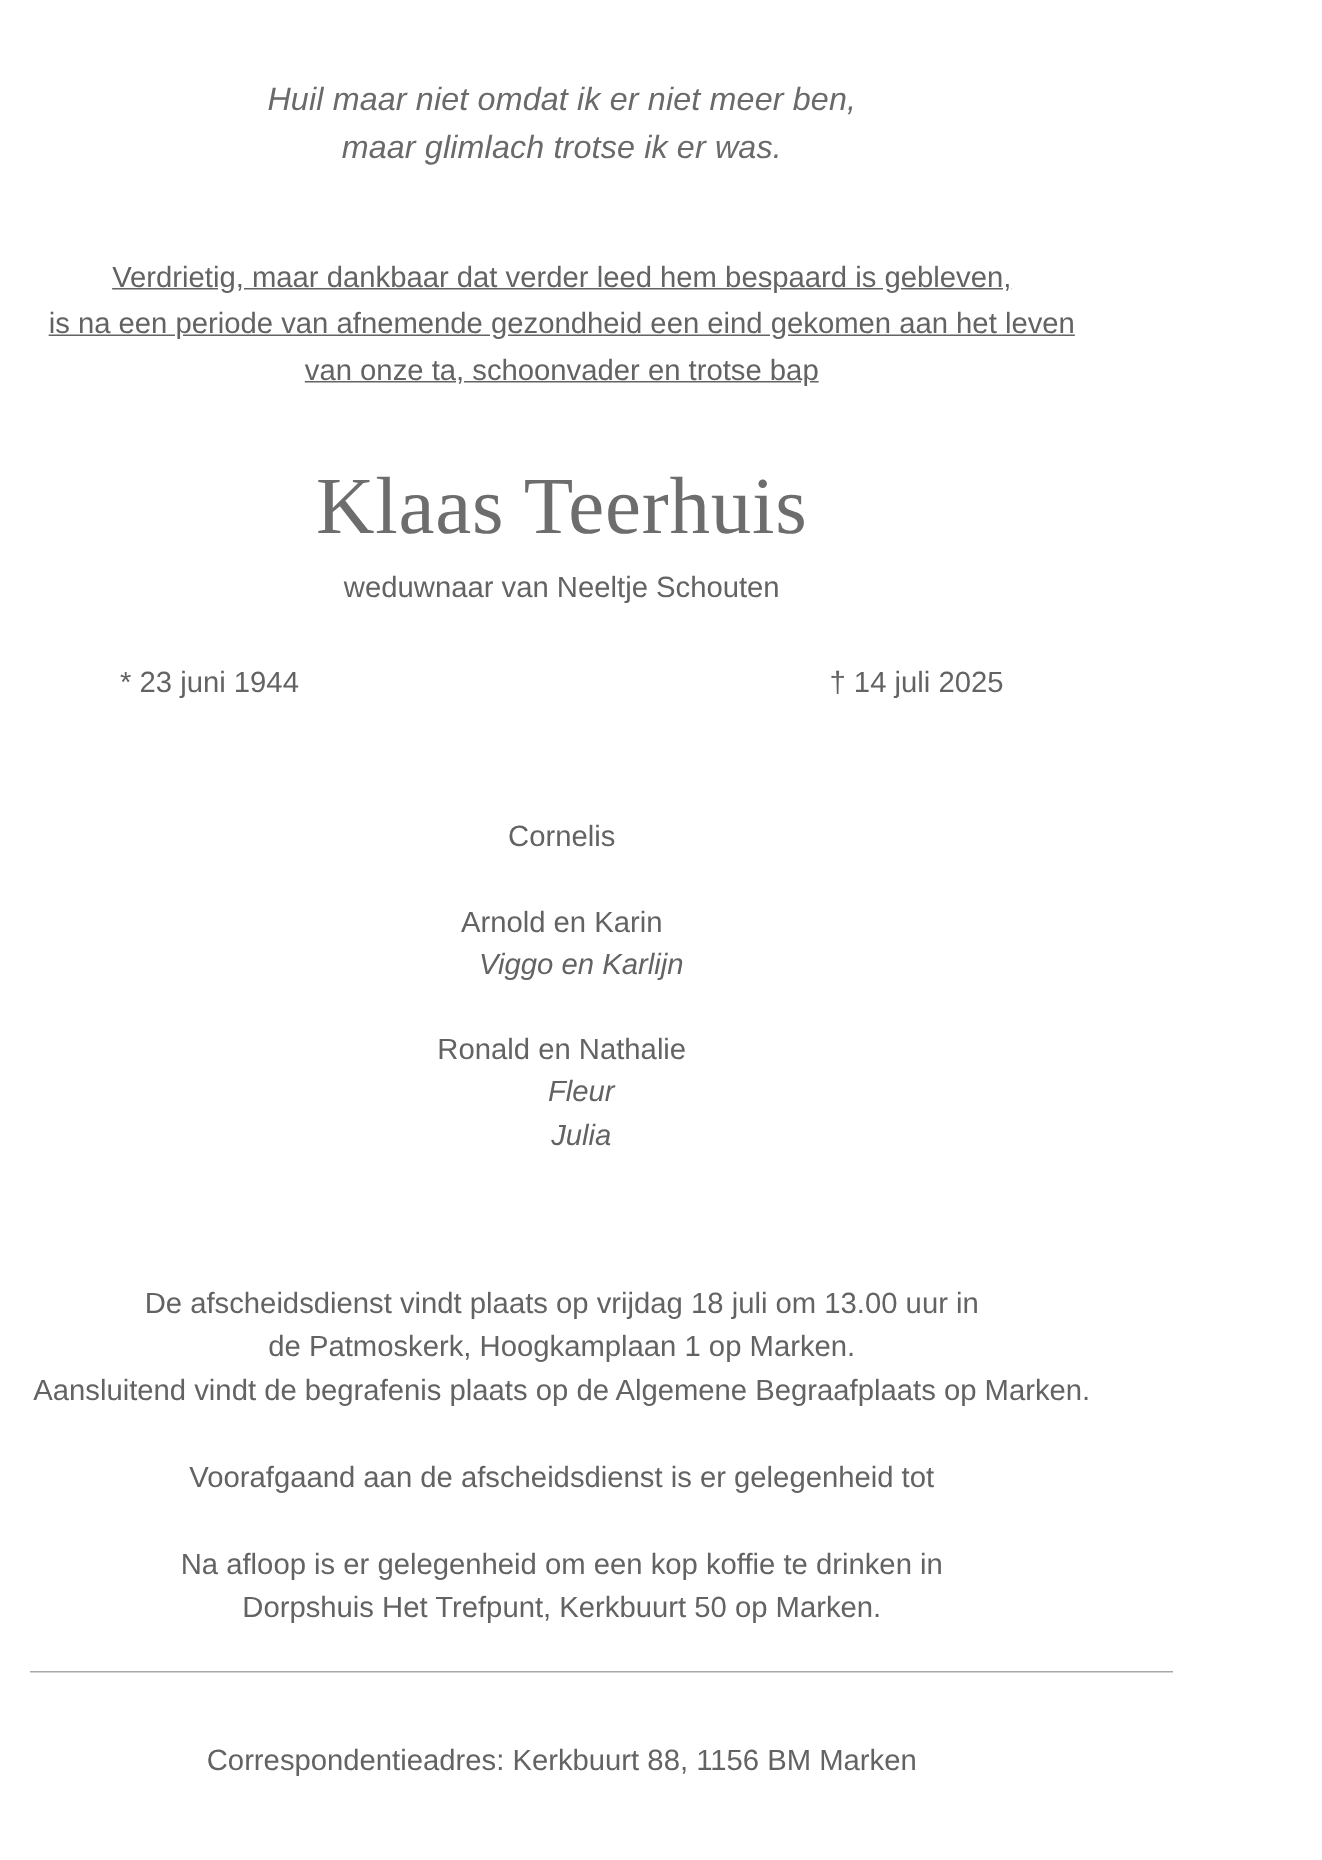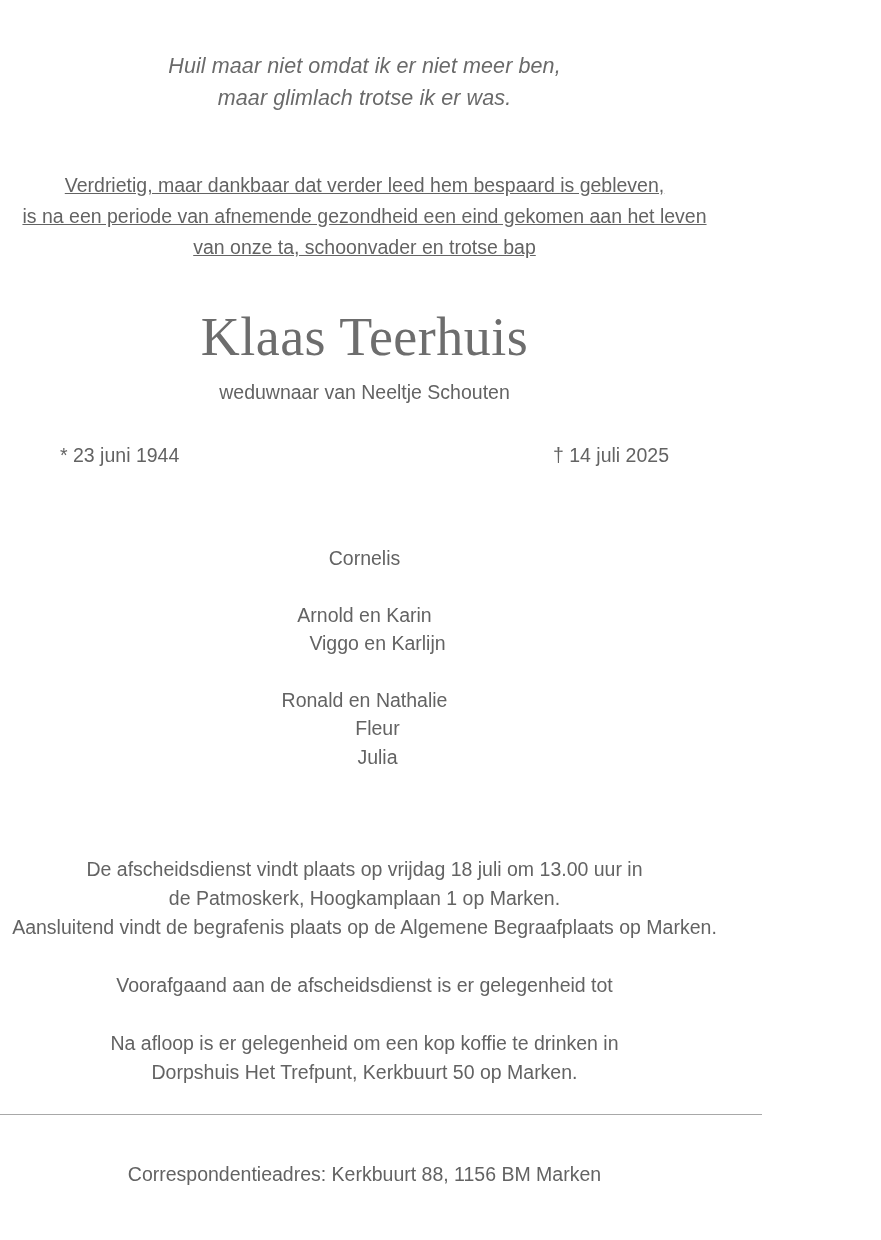--- a/index.html
+++ b/index.html
@@ -15,20 +15,21 @@
     color: #636363;
     -webkit-font-smoothing: antialiased;
     overflow: hidden;
   }
   .card {
     position: relative;
     width: 729px;
     height: 1240px;
     box-sizing: border-box;
     background: #ffffff;
+    padding-left: 20px;
   }
 
   
   .poem {
     margin: 0;
     padding-top: 50px;
     text-align: center;
     font-style: italic;
     font-size: 21.5px;
     line-height: 32px;
@@ -86,21 +87,21 @@
   .family {
     padding-top: 76px;
     text-align: center;
     font-size: 19.5px;
     line-height: 28.5px;
     color: #636363;
   }
   .family-group { margin-bottom: 28px; }
   .family-group:last-child { margin-bottom: 0; }
   .family-parents { display: block; }
-  .family-children { display: block; }
+  .family-children { display: block; font-style: italic; }
   .family-child {
     display: block;
     padding-left: 26px;
   }
 
   
   .service {
     padding-top: 84px;
     text-align: center;
     font-size: 19.5px;

